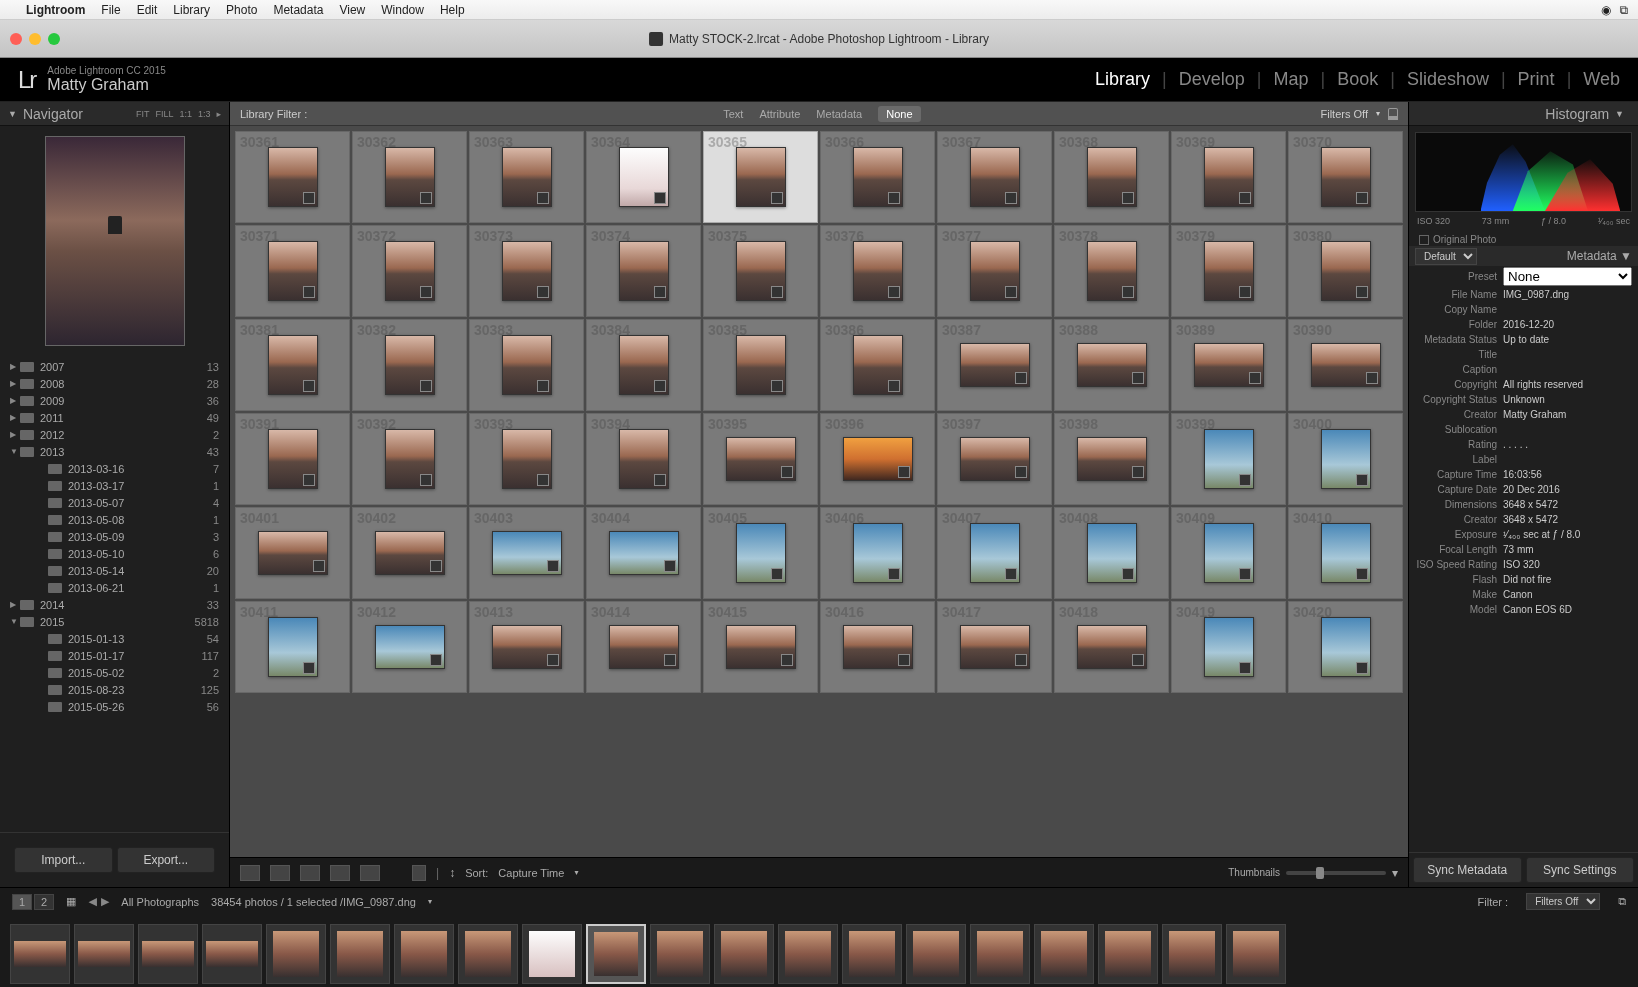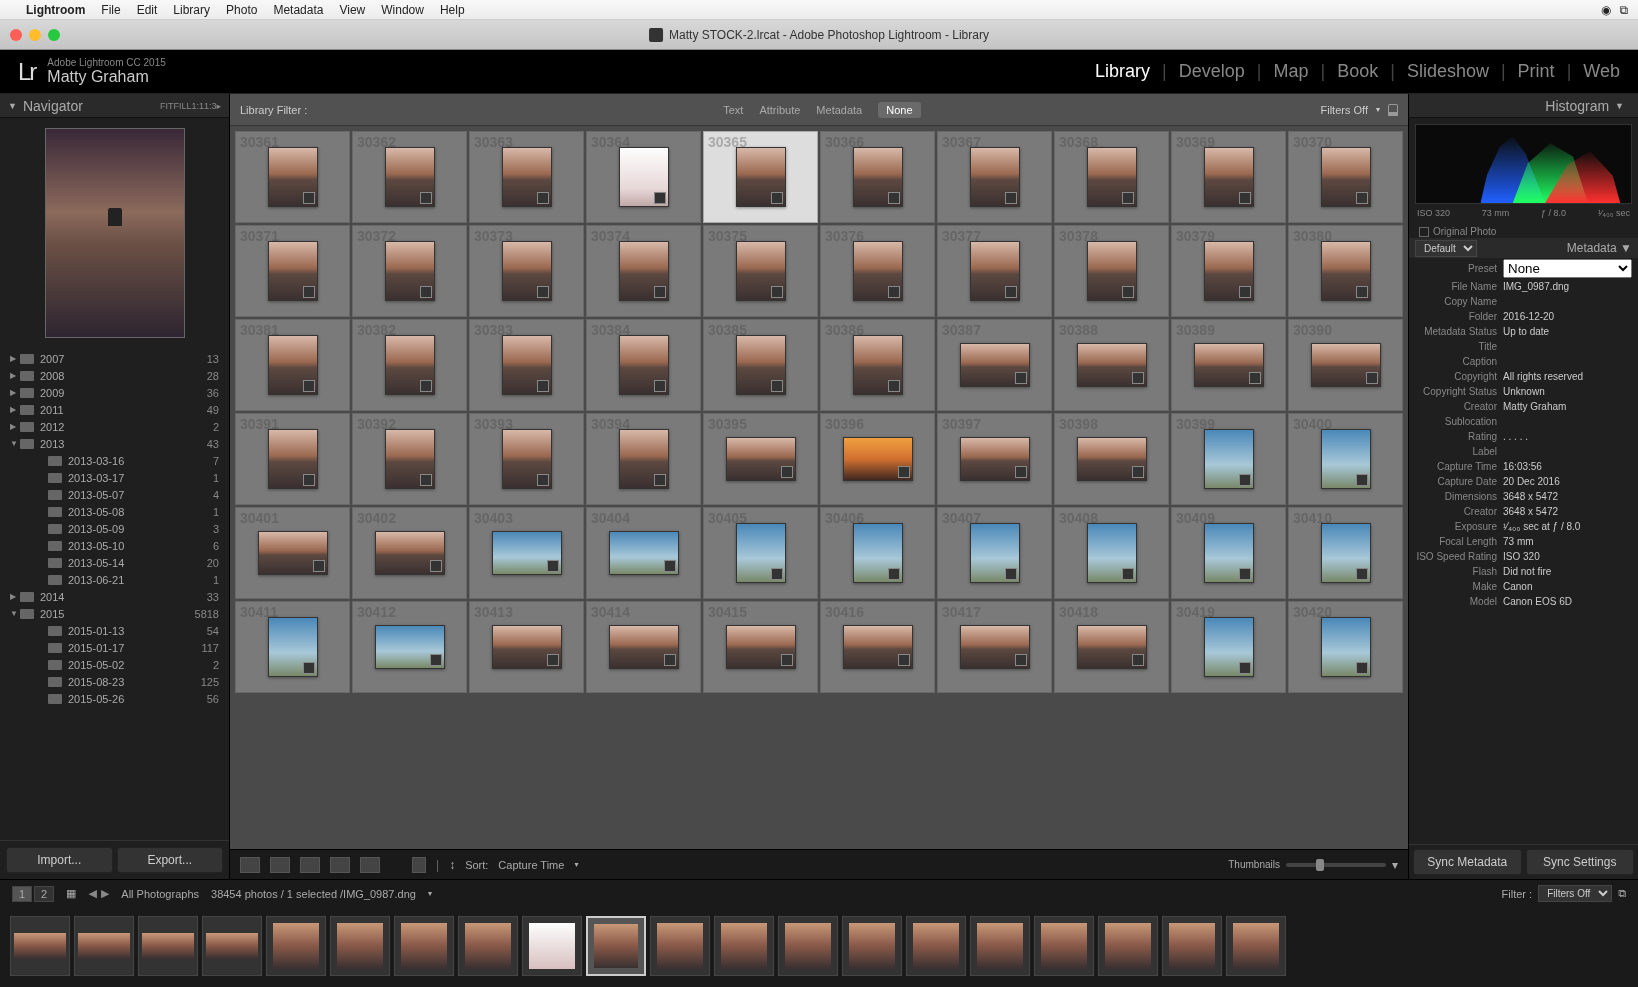--- a/index.html
+++ b/index.html
@@ -5,21 +5,21 @@
 * { margin:0; padding:0; box-sizing:border-box; font-family:-apple-system,"Helvetica Neue",Arial,sans-serif; }
 body { width:1638px; height:987px; background:#333; overflow:hidden; font-size:12px; color:#aaa; }
 
 
 .menubar { height:20px; background:linear-gradient(#f8f8f8,#ececec); display:flex; align-items:center; padding:0 10px; gap:16px; color:#222; border-bottom:1px solid #ccc;}
 .menubar .apple { font-size:14px; }
 .menubar .app { font-weight:600; }
 .menubar .right { margin-left:auto; display:flex; gap:8px; }
 
 
-.titlebar { height:30px; background:linear-gradient(#d8d8d8,#c4c4c4); display:flex; align-items:center; color:#333; position:relative; border-bottom:1px solid #888;}
+.titlebar { height:38px; background:linear-gradient(#d8d8d8,#c4c4c4); display:flex; align-items:center; color:#333; position:relative; border-bottom:1px solid #888;}
 .dots { display:flex; gap:7px; padding-left:10px; }
 .dot { width:12px; height:12px; border-radius:50%; }
 .dot.r{background:#ff5f56;} .dot.y{background:#ffbd2e;} .dot.g{background:#27c93f;}
 .titlebar .title { position:absolute; left:50%; transform:translateX(-50%); font-size:12px; display:flex; align-items:center; gap:6px;}
 .lricon{width:14px;height:14px;background:#333;border-radius:2px;}
 
 
 .lrhead { height:44px; background:#000; display:flex; align-items:center; padding:0 18px; border-bottom:1px solid #222;}
 .lrlogo { display:flex; align-items:center; gap:12px; }
 .lrsym { font-size:24px; color:#ddd; font-weight:300; letter-spacing:-2px;}
@@ -30,36 +30,36 @@
 .modules span.sep{color:#444;}
 .modules .mod.active{color:#fff;font-weight:500;}
 
 
 .mainrow { display:flex; height:calc(100% - 20px - 22px - 44px - 28px - 78px - 10px); }
 
 
 .leftpanel { width:230px; background:#1f1f1f; display:flex; flex-direction:column; border-right:1px solid #000;}
 .panelhead{height:24px;display:flex;align-items:center;padding:0 8px;background:#2a2a2a;font-size:14px;border-bottom:1px solid #111;}
 .panelhead .tri{font-size:9px;margin-right:6px;}
-.panelhead .opts{margin-left:auto;font-size:9px;color:#888;display:flex;justify-content:space-between;}
+.panelhead .opts{margin-left:auto;font-size:9px;color:#888;display:flex;gap:6px;justify-content:space-between;}
 .nav-preview{padding:10px;display:flex;justify-content:center;}
 .nav-frame{width:140px;height:210px;border:1px solid #666;background:linear-gradient(#3a2838 0%,#8c6a5c 40%,#6b5045 55%,#2d2530 100%);position:relative;}
 .nav-frame::after{content:"";position:absolute;left:50%;top:38%;width:14px;height:18px;background:#222;transform:translateX(-50%);border-radius:2px 2px 0 0;}
 .folders{flex:1;overflow:auto;padding:2px 0;}
 .frow{display:flex;align-items:center;height:17px;padding:0 10px;font-size:11px;color:#aaa;}
 .frow .disc{width:10px;font-size:8px;color:#888;}
 .frow .ficon{width:14px;height:10px;background:#666;margin-right:6px;border-radius:1px;}
 .frow.sub{padding-left:38px;}
 .frow .cnt{margin-left:auto;color:#888;}
-.btnrow{display:flex;gap:4px;padding:6px;border-top:1px solid #333;}
+.btnrow{display:flex;gap:4px;padding:14px;border-top:1px solid #333;}
 .pbtn{flex:1;height:26px;background:#333;border:1px solid #222;color:#ccc;display:flex;align-items:center;justify-content:center;font-size:12px;border-radius:3px;}
 
 
 .center { flex:1; background:#4a4a4a; display:flex; flex-direction:column; }
-.filterbar{height:32px;background:#515151;display:flex;align-items:center;padding:0 10px;font-size:11px;border-bottom:1px solid #333;color:#ccc;}
+.filterbar{height:24px;background:#515151;display:flex;align-items:center;padding:0 10px;font-size:11px;border-bottom:1px solid #333;color:#ccc;}
 .filterbar .ftab{margin-left:16px;color:#aaa;}
 .filterbar .ftab.active{color:#fff;background:#6a6a6a;padding:2px 8px;border-radius:3px;}
 .filterbar .right{margin-left:auto;display:flex;align-items:center;gap:8px;}
 .lock{width:10px;height:12px;border:1px solid #999;border-radius:2px 2px 0 0;border-bottom:4px solid #999;}
 .grid{flex:1;overflow:auto;padding:4px;}
 .grow{display:flex;}
 .cell{flex:1;min-width:0;height:92px;background:#7a7a7a;margin:1px;position:relative;display:flex;align-items:center;justify-content:center;border:1px solid #686868;}
 .cell.sel{background:#ddd;border:1px solid #aaa;}
 .cell .num{position:absolute;top:2px;left:4px;font-size:14px;color:#666;font-weight:600;}
 .cell.sel .num{color:#aaa;}
@@ -92,21 +92,21 @@
 .mrow .k{width:88px;text-align:right;color:#888;padding-right:6px;font-size:10px;}
 .mrow .v{flex:1;color:#ccc;font-size:10px;}
 .syncrow{display:flex;gap:4px;padding:4px;border-top:1px solid #333;}
 
 
 .infobar{height:28px;background:#1a1a1a;display:flex;align-items:center;padding:0 12px;gap:12px;font-size:11px;border-top:1px solid #000;}
 .infobar .nums{display:flex;gap:2px;}
 .infobar .nums .n{width:20px;height:16px;background:#333;display:flex;align-items:center;justify-content:center;border:1px solid #444;}
 .infobar .nums .n.act{background:#555;}
 .infobar .arrows{display:flex;gap:4px;color:#888;}
-.infobar .right{margin-left:auto;display:flex;align-items:center;gap:6px;}
+.infobar .right{margin-left:auto;display:flex;align-items:center;gap:18px;}
 .infobar select,.mhead select{background:#333;color:#ccc;border:1px solid #444;font-size:10px;padding:1px 4px;}
 
 .filmstrip{height:78px;background:#1a1a1a;display:flex;align-items:center;padding:4px 10px;gap:4px;overflow:hidden;}
 .fthumb{width:60px;height:60px;background:#333;border:1px solid #444;position:relative;flex-shrink:0;}
 .fthumb.sel{border:2px solid #ccc;background:#555;}
 .fthumb .fi{position:absolute;inset:6px;background:linear-gradient(#c89878,#885848 50%,#383030);}
 .fthumb .fi.wide{inset:16px 3px;}
 .fthumb .fi.white{background:linear-gradient(#fdfdfd,#d8c0c0);}
 .bottombar{height:10px;background:#1a1a1a;}
 </style>

